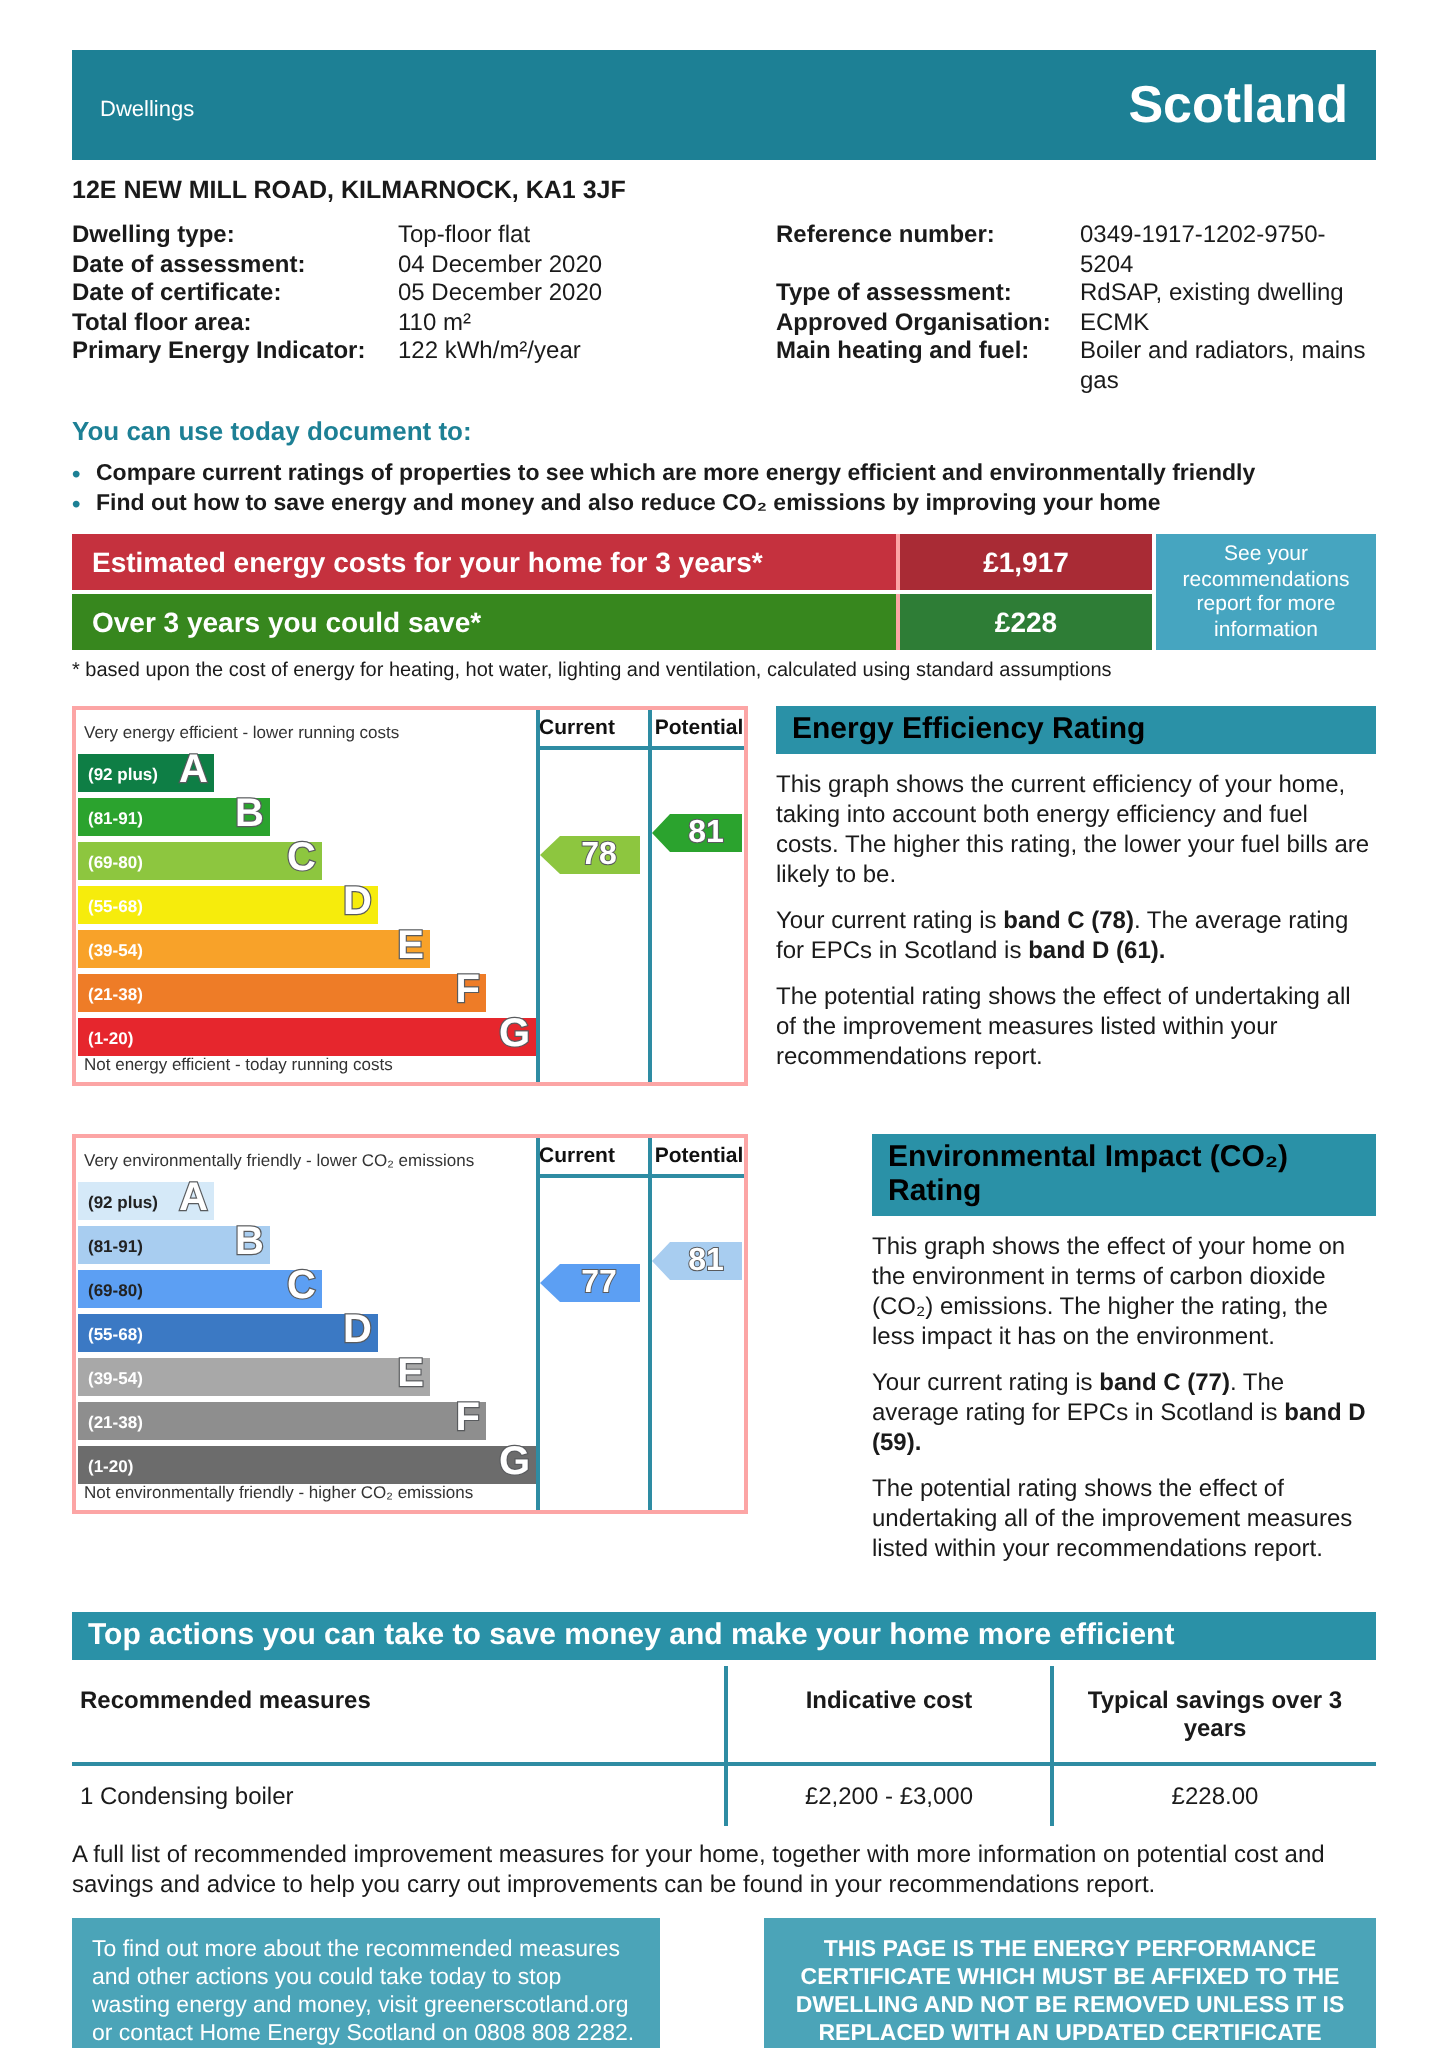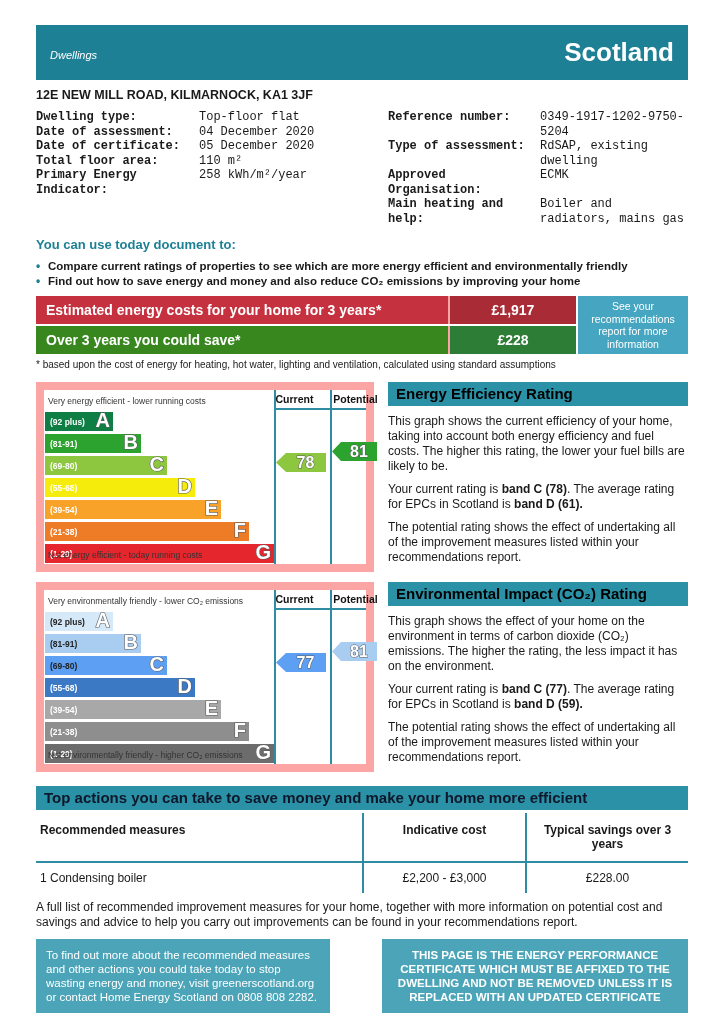--- a/index.html
+++ b/index.html
@@ -15,30 +15,30 @@
   }
   .content { position:absolute; left:36px; top:25px; width:652px; }
 
   
   .hdr {
     background:#1d8095; color:#fff; height:55px;
     display:flex; justify-content:space-between; align-items:center;
     padding:0 14px;
   }
   .hdr-title { font-size:19px; font-weight:bold; line-height:21px; }
-  .hdr-sub   { font-size:11px; margin-top:5px;font-style:italic; }
+  .hdr-sub   { font-size:11px; margin-top:5px; }
   .hdr-region{ font-size:26px; font-weight:bold; }
 
   .address { margin-top:8px; font-size:12.5px; font-weight:bold; }
 
   
   .details { margin-top:8px; display:flex; font-size:12px; line-height:14.5px; }
   .det-col-left  { width:352px; }
   .det-col-right { width:300px; }
-  .det-row { display:flex;font-family:Liberation Mono, monospace; }
+  .det-row { display:flex; }
   .det-label { font-weight:bold; }
   .det-col-left  .det-label { width:163px; flex:0 0 163px; }
   .det-col-right .det-label { width:152px; flex:0 0 152px; }
   .det-value { flex:1; }
 
   
   .usage-h { margin-top:11px; color:#1d8095; font-weight:bold; font-size:13px; }
   .bullets { margin-top:7px; }
   .bullet { display:flex; font-size:11.5px; font-weight:bold; line-height:14.5px; }
   .dot { color:#1d8095; width:12px; flex:0 0 12px; font-size:12px; }
@@ -52,21 +52,21 @@
                 align-items:center; justify-content:center; font-size:14px; font-weight:bold; }
   .cost-info { position:absolute; right:0; top:0; width:110px; height:58px;
                background:#46a5c0; color:#fff; font-size:10.5px; line-height:12.5px;
                display:flex; align-items:center; justify-content:center;
                text-align:center; padding:0 3px; }
   .footnote { margin-top:5px; font-size:10px; }
 
   
   .rating-row { display:flex; margin-top:12px; }
   .chart-box { position:relative; width:338px; height:190px;
-               border:8px solid #fca5a5; flex:0 0 338px; }
+               border:2px solid #fca5a5; flex:0 0 338px; }
   .top-note, .bottom-note { position:absolute; left:4px; font-size:8.5px; color:#333; }
   .top-note { top:6px; }
   .bottom-note { bottom:4px; }
   .vline { position:absolute; top:0; bottom:0; width:0; border-left:2px solid #2e8ca3; }
   .v1 { left:230px; } .v2 { left:286px; }
   .col-head { position:absolute; top:3px; font-size:10.5px; font-weight:bold; text-align:center; color:#111; }
   .ch-cur { left:231px; width:39px; }
   .ch-pot { left:288px; width:47px; }
   .head-line { position:absolute; left:230px; right:0; top:18px; border-top:2px solid #2e8ca3; }
   .bands { position:absolute; left:1px; top:22px; }
@@ -88,21 +88,21 @@
   }
   .ar-cur { left:232px; width:50px; top:63px; }
   .ar-pot { left:288px; width:45px; top:52px; }
 
   .section { margin-left:14px; width:300px; }
   .sec-head { background:#2a91a7; color:#000000; font-weight:bold; font-size:15px;
               padding:3px 8px 4px; }
   .section p { font-size:12px; line-height:15px; margin-top:8px; }
 
   
-  .actions-head { margin-top:14px; background:#2a91a7; color:#0f172a; font-weight:bold;
+  .actions-head { margin-top:24px; background:#2a91a7; color:#ffffff; font-weight:bold;
                   font-size:15px; padding:3px 8px 4px; }
   .atable { margin-top:3px; font-size:12px; }
   .arow { display:flex; }
   .ahead { font-weight:bold; border-bottom:2px solid #2e8ca3; }
   .ac1 { width:326px; flex:0 0 326px; padding:10px 4px; text-align:left; }
   .ac2 { width:163px; flex:0 0 163px; padding:10px 2px; text-align:center; border-left:2px solid #2e8ca3; }
   .ac3 { width:163px; flex:0 0 163px; padding:10px 2px; text-align:center; border-left:2px solid #2e8ca3; }
   .adata .ac1, .adata .ac2, .adata .ac3 { padding-top:8px; padding-bottom:8px; }
   .anote { margin-top:7px; font-size:12px; line-height:15px; }
 
@@ -142,38 +142,38 @@
         <div class="det-row">
           <span class="det-label">Date of certificate:</span>
           <span class="det-value">05 December 2020</span>
         </div>
         <div class="det-row">
           <span class="det-label">Total floor area:</span>
           <span class="det-value">110 m²</span>
         </div>
         <div class="det-row">
           <span class="det-label">Primary Energy Indicator:</span>
-          <span class="det-value">258 kWh/m²/year</span>
+          <span class="det-value">122 kWh/m²/year</span>
         </div>
       </div>
       <div class="det-col-right">
         <div class="det-row">
           <span class="det-label">Reference number:</span>
           <span class="det-value">0349-1917-1202-9750-5204</span>
         </div>
         <div class="det-row">
           <span class="det-label">Type of assessment:</span>
           <span class="det-value">RdSAP, existing dwelling</span>
         </div>
         <div class="det-row">
           <span class="det-label">Approved Organisation:</span>
           <span class="det-value">ECMK</span>
         </div>
         <div class="det-row">
-          <span class="det-label">Main heating and help:</span>
+          <span class="det-label">Main heating and fuel:</span>
           <span class="det-value">Boiler and radiators, mains gas</span>
         </div>
       </div>
     </div>
 
     <div class="usage-h">You can use today document to:</div>
     <div class="bullets">
       <div class="bullet">
         <span class="dot">•</span>
         <span>Compare current ratings of properties to see which are more energy efficient and environmentally friendly</span>
@@ -240,21 +240,21 @@
         <div class="bottom-note">Not energy efficient - today running costs</div>
       </div>
       <div class="section">
         <div class="sec-head">Energy Efficiency Rating</div>
         <p>This graph shows the current efficiency of your home, taking into account both energy efficiency and fuel costs. The higher this rating, the lower your fuel bills are likely to be.</p>
         <p><span>Your current rating is </span><b>band C (78)</b><span>. The average rating for EPCs in Scotland is </span><b>band D (61).</b></p>
         <p>The potential rating shows the effect of undertaking all of the improvement measures listed within your recommendations report.</p>
       </div>
     </div>
 
-    <div class="rating-row" style="margin-top:10px;">
+    <div class="rating-row" style="margin-top:24px;gap:48px;">
       <div class="chart-box">
         <div class="top-note">Very environmentally friendly - lower CO₂ emissions</div>
         <div class="vline v1"></div>
         <div class="vline v2"></div>
         <div class="col-head ch-cur">Current</div>
         <div class="col-head ch-pot">Potential</div>
         <div class="head-line"></div>
         <div class="bands">
           <div class="band w0 darktext" style="background: rgb(213, 233, 248);">
             <span class="range">(92 plus)</span>

